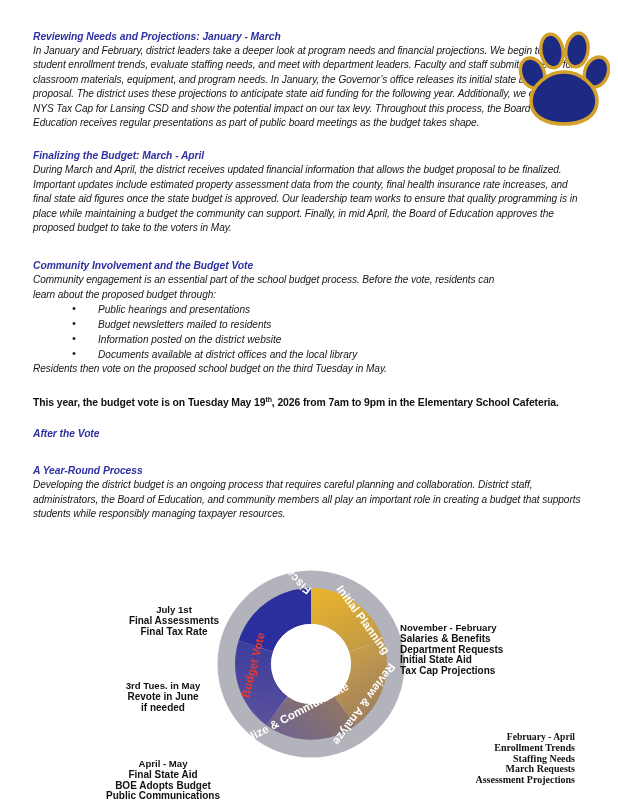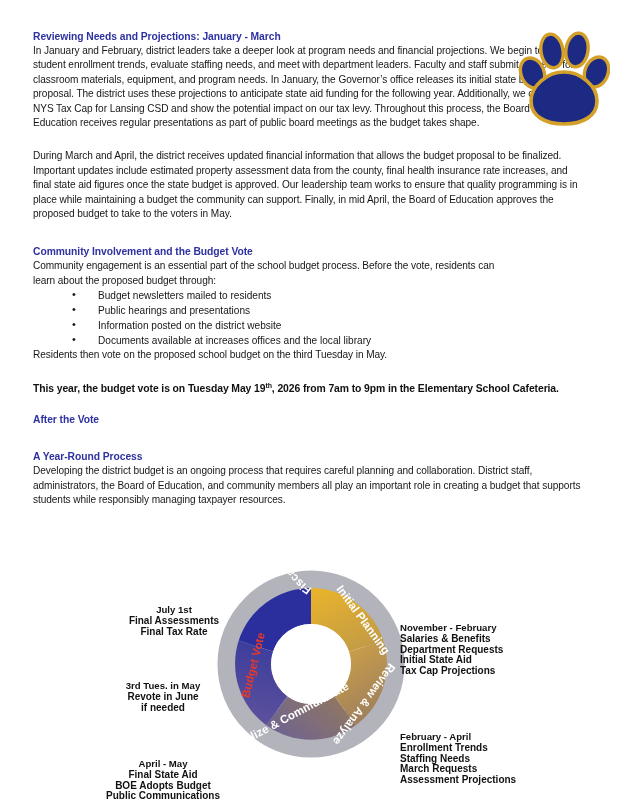--- a/index.html
+++ b/index.html
@@ -18,21 +18,21 @@
   .page {
     position: relative;
     width: 618px;
     height: 800px;
     background: #ffffff;
     box-sizing: border-box;
     padding: 30px 28px 0 33px;
   }
 
   
-  .section { margin-bottom: 11px; }
+  .section { margin-bottom: 11px; font-style: italic; }
 
   h2.heading {
     font-size: 10.3px;
     line-height: 13px;
     font-weight: bold;
     color: #2e31a0;
     margin: 0 0 1px 0;
     letter-spacing: -0.05px;
   }
   p.body {
@@ -123,21 +123,21 @@
     font-weight: bold;
     line-height: 10.4px;
     white-space: nowrap;
     display: block;
   }
 
   
   .lbl-july   { left: 104px;  top: 8px;   width: 140px; }
   .lbl-nov    { left: 400px;  top: 26px;  width: 175px; text-align: left;}
   .lbl-may3   { left: 88px;   top: 84px;  width: 150px; text-align: center; }
-  .lbl-feb    { left: 400px;  top: 135px; width: 175px; text-align: left;}
+  .lbl-feb    { left: 400px;  top: 135px; width: 175px; text-align: right; font-family: Liberation Serif, serif;}
   .lbl-aprmay { left: 88px;   top: 162px; width: 150px; }
 
   .curved-text { pointer-events: none; }
 </style>
 </head>
 <body>
 
 <div class="page">
 
   <div class="paw-logo">
@@ -158,33 +158,34 @@
   </div>
 
   <div class="section">
     <h2 class="heading">Reviewing Needs and Projections: January - March</h2>
     <p class="body wide">In January and February, district leaders take a deeper look at program needs and financial projections.  We begin to review student enrollment trends, evaluate staffing needs, and meet with department leaders.  Faculty and staff submit requests for classroom materials, equipment, and program needs.   In January, the Governor’s office releases its initial state budget proposal.  The district uses these projections to anticipate state aid funding for the following year.  Additionally, we calculate the NYS Tax Cap for Lansing CSD and show the potential impact on our tax levy.  Throughout this process, the Board of Education receives regular presentations as part of public board meetings as the budget takes shape.</p>
   </div>
 
   <div class="spacer-sm"></div>
 
   <div class="section">
+    <h2 class="heading">Finalizing the Budget: March - April</h2>
     <p class="body wide">During March and April, the district receives updated financial information that allows the budget proposal to be finalized.  Important updates include estimated property assessment data from the county, final health insurance rate increases, and final state aid figures once the state budget is approved.  Our leadership team works to ensure that quality programming is in place while maintaining a budget the community can support.  Finally, in mid April, the Board of Education approves the proposed budget to take to the voters in May.</p>
   </div>
 
   <div class="spacer-md"></div>
 
   <div class="section">
     <h2 class="heading">Community Involvement and the Budget Vote</h2>
     <p class="body narrow">Community engagement is an essential part of the school budget process.  Before the vote, residents can learn about the proposed budget through:</p>
     <ul class="bullets">
+      <li>Public hearings and presentations</li>
       <li>Budget newsletters mailed to residents</li>
-      <li>Public hearings and presentations</li>
       <li>Information posted on the district website</li>
-      <li>Documents available at increases offices and the local library</li>
+      <li>Documents available at district offices and the local library</li>
     </ul>
     <p class="body narrow">Residents then vote on the proposed school budget on the third Tuesday in May.</p>
   </div>
 
   <div class="spacer-sm"></div>
 
   <p class="bold-note"><span>This year, the budget vote is on Tuesday May 19</span><sup>th</sup><span>, 2026 from 7am to 9pm in the Elementary School Cafeteria.</span></p>
 
   <div class="spacer-lg"></div>
 

